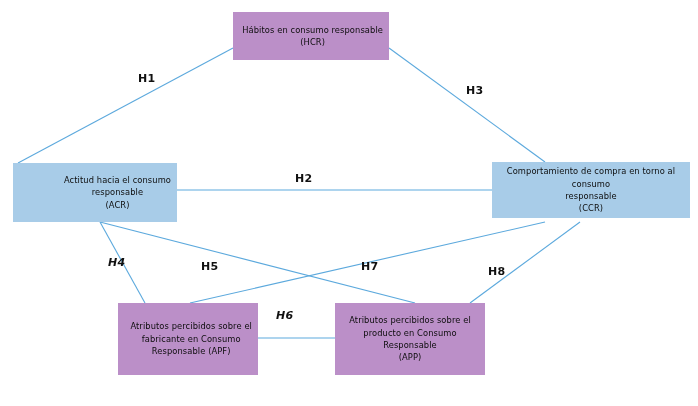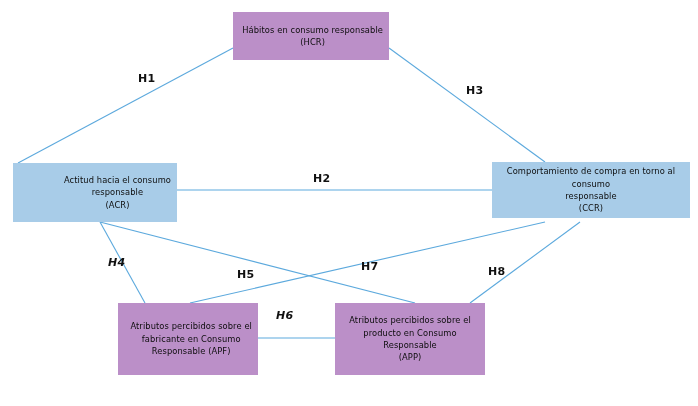--- a/index.html
+++ b/index.html
@@ -53,23 +53,23 @@
   
   #node-hcr{ left:233px; top:12px;  width:156px; height:48px; }
   #node-acr{ left:13px;  top:163px; width:164px; height:59px; }
   #node-ccr{ left:492px; top:162px; width:198px; height:56px; }
   #node-apf{ left:118px; top:303px; width:140px; height:72px; }
   #node-app{ left:335px; top:303px; width:150px; height:72px; }
 
   
   #hyp-h1{ left:138px; top:72px; }
   #hyp-h3{ left:466px; top:84px; }
-  #hyp-h2{ left:313px; top:172px; }
+  #hyp-h2{ left:295px; top:172px; }
   #hyp-h4{ left:108px; top:256px;font-style:italic; }
-  #hyp-h5{ left:201px; top:268px;margin-left:36px; }
+  #hyp-h5{ left:201px; top:260px; }
   #hyp-h7{ left:361px; top:260px; }
   #hyp-h8{ left:488px; top:265px; }
   #hyp-h6{ left:276px; top:309px;font-style:italic; }
 </style>
 </head>
 <body>
 
 <div id="canvas">
 
   <svg id="edges" width="698" height="406" viewBox="0 0 698 406" xmlns="http://www.w3.org/2000/svg">

